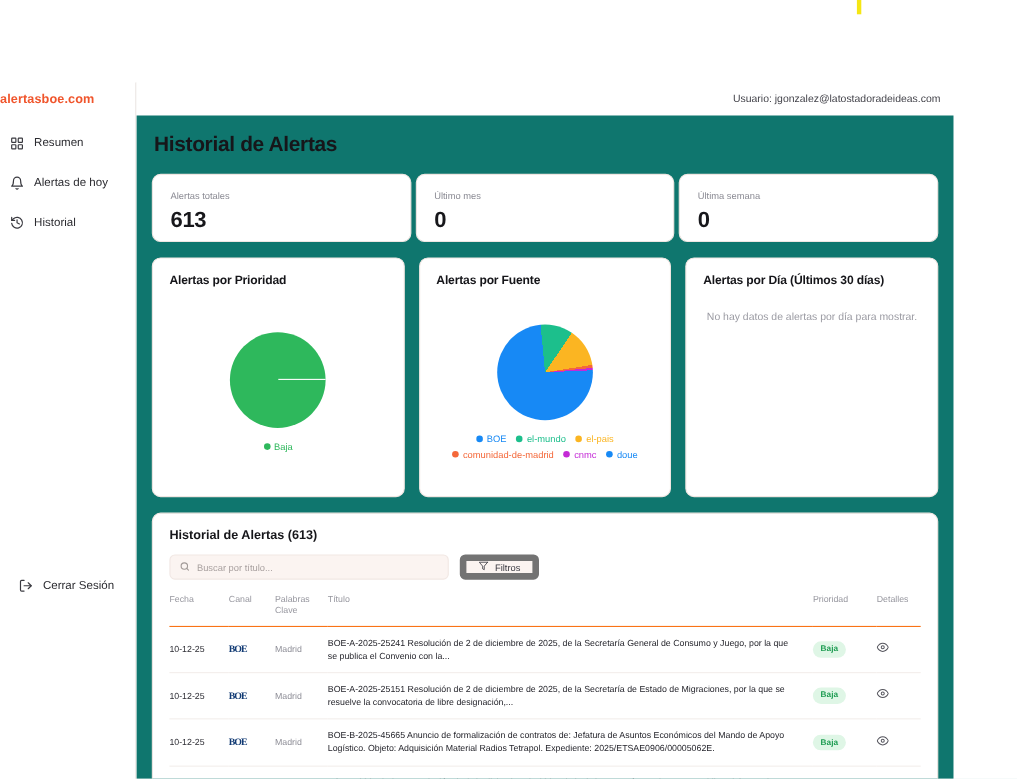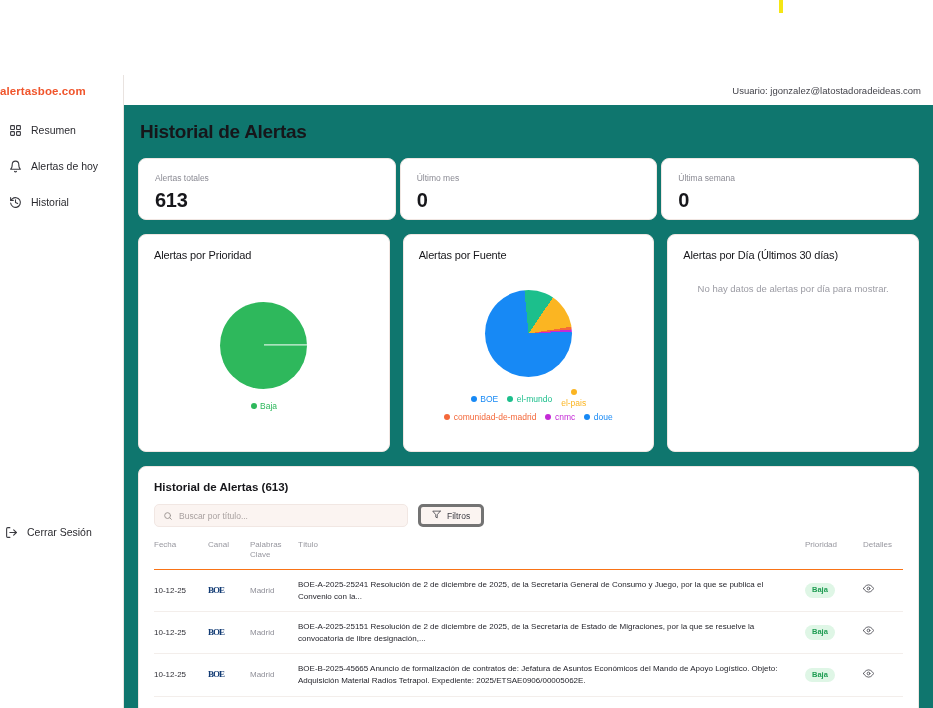--- a/index.html
+++ b/index.html
@@ -20,21 +20,21 @@
   }
   #yellow-marker {
     position: absolute; left: 779px; top: 0;
     width: 4px; height: 13px;
     background: #f5e614;
   }
 
   
   #app {
     position: absolute; left: 0; top: 75px;
-    width: 933px; height: 633px;
+    width: 867px; height: 633px;
     display: flex;
     background: #ffffff;
   }
 
   
   #sidebar {
     width: 124px; height: 633px;
     background: #ffffff;
     border-right: 1px solid #e9e3e0;
     position: relative;
@@ -59,21 +59,21 @@
     margin-bottom: 10px;
     white-space: nowrap;
   }
   .nav-ico { width: 14px; height: 14px; display: inline-flex; align-items: center; justify-content: center; color: #3a3a40; flex: 0 0 14px; }
   .nav-ico svg { width: 13px; height: 13px; display: block; }
 
   #logout {
     position: absolute;
     left: 0; top: 444px;
     display: flex; align-items: center; gap: 9px;
-    padding: 6px 4px;
+    padding: 6px 16px;
     font-size: 10.5px;
     color: #2b2b30;
     cursor: pointer;
     white-space: nowrap;
   }
 
   
   #main {
     flex: 1 1 auto;
     height: 633px;
@@ -127,21 +127,21 @@
   .chart-card {
     flex: 1 1 0;
     background: #ffffff;
     border: 1px solid #f0e6e2;
     border-radius: 8px;
     height: 218px;
     padding: 14px 15px;
     position: relative;
   }
   .chart-title {
-    font-size: 11px; font-weight: 400; color: #16161a;
+    font-size: 11px; font-weight: 700; color: #16161a;
     letter-spacing: -.15px;
   }
   .chart-body {
     position: absolute; left: 0; right: 0; top: 34px; bottom: 8px;
     display: flex; flex-direction: column; align-items: center; justify-content: center;
   }
   .pie { border-radius: 50%; }
   #pie-priority { width: 87px; height: 87px; position: relative; }
   #pie-priority .split {
     position: absolute; left: 50%; top: 50%;
@@ -180,21 +180,21 @@
   }
   #search-wrap svg { width: 10px; height: 10px; color: #a19a97; flex: 0 0 10px; }
   #search-input {
     border: 0; background: transparent; outline: none;
     font-size: 8.5px; color: #4a4a52; width: 100%;
     font-family: inherit;
   }
   #search-input::placeholder { color: #a9a1a0; }
   #filters-btn {
     height: 23px; padding: 5px 11px;
-    background: #fbf4f1; border: 3px solid #737373; border-radius: 5px;
+    background: #fbf4f1; border: 6px solid #737373; border-radius: 5px;
     display: inline-flex; align-items: center; gap: 6px;
     font-size: 8.5px; color: #3a3a42; cursor: pointer;
     font-family: inherit;
   }
   #filters-btn svg { width: 9px; height: 9px; }
 
   table { width: 100%; border-collapse: collapse; table-layout: fixed; }
   thead th {
     font-size: 8px; font-weight: 400; color: #97979f;
     text-align: left; padding: 0 6px 9px 0; vertical-align: top;
@@ -341,21 +341,21 @@
             <div id="pie-fuente" class="pie" style="background: conic-gradient(from 90deg, rgb(23, 137, 245) 0deg, rgb(23, 137, 245) 264.6deg, rgb(28, 191, 140) 264.6deg, rgb(28, 191, 140) 304.2deg, rgb(251, 181, 34) 304.2deg, rgb(251, 181, 34) 351deg, rgb(244, 104, 58) 351deg, rgb(244, 104, 58) 354.6deg, rgb(196, 42, 214) 354.6deg, rgb(196, 42, 214) 357.48deg, rgb(23, 137, 245) 357.48deg, rgb(23, 137, 245) 360deg);"></div>
             <div class="legend" id="legend-fuente">
                 <span class="legend-item" style="color: rgb(23, 137, 245);">
                   <span class="legend-dot" style="background: rgb(23, 137, 245);"></span>
                   <span>BOE</span>
                 </span>
                 <span class="legend-item" style="color: rgb(28, 191, 140);">
                   <span class="legend-dot" style="background: rgb(28, 191, 140);"></span>
                   <span>el-mundo</span>
                 </span>
-                <span class="legend-item" style="color: rgb(251, 181, 34); flex-direction: column;">
+                <span class="legend-item" style="color: rgb(251, 181, 34);">
                   <span class="legend-dot" style="background: rgb(251, 181, 34);"></span>
                   <span>el-pais</span>
                 </span>
                 <span class="legend-item" style="color: rgb(244, 104, 58);">
                   <span class="legend-dot" style="background: rgb(244, 104, 58);"></span>
                   <span>comunidad-de-madrid</span>
                 </span>
                 <span class="legend-item" style="color: rgb(196, 42, 214);">
                   <span class="legend-dot" style="background: rgb(196, 42, 214);"></span>
                   <span>cnmc</span>

